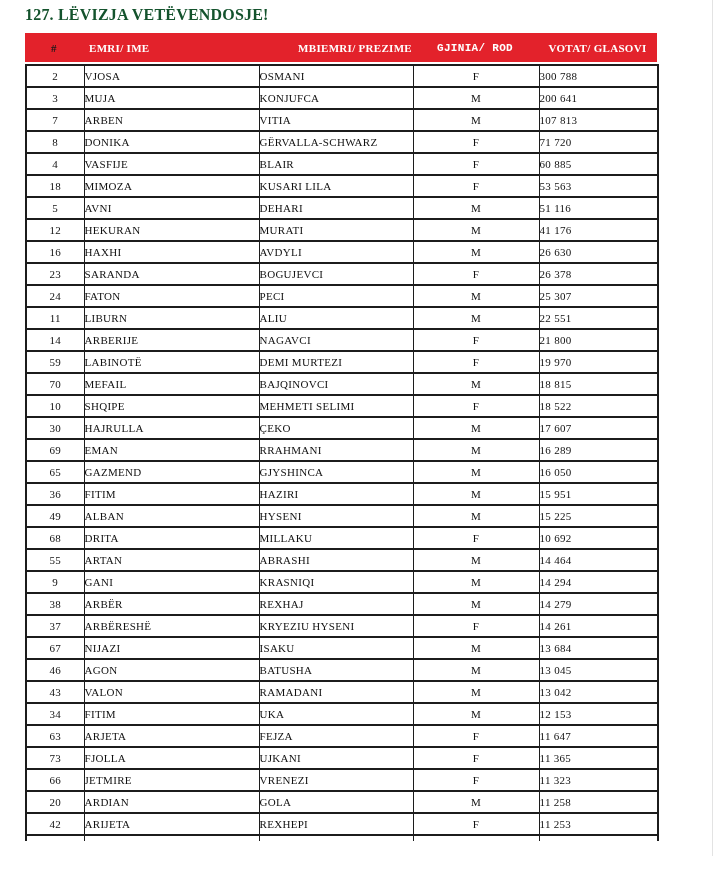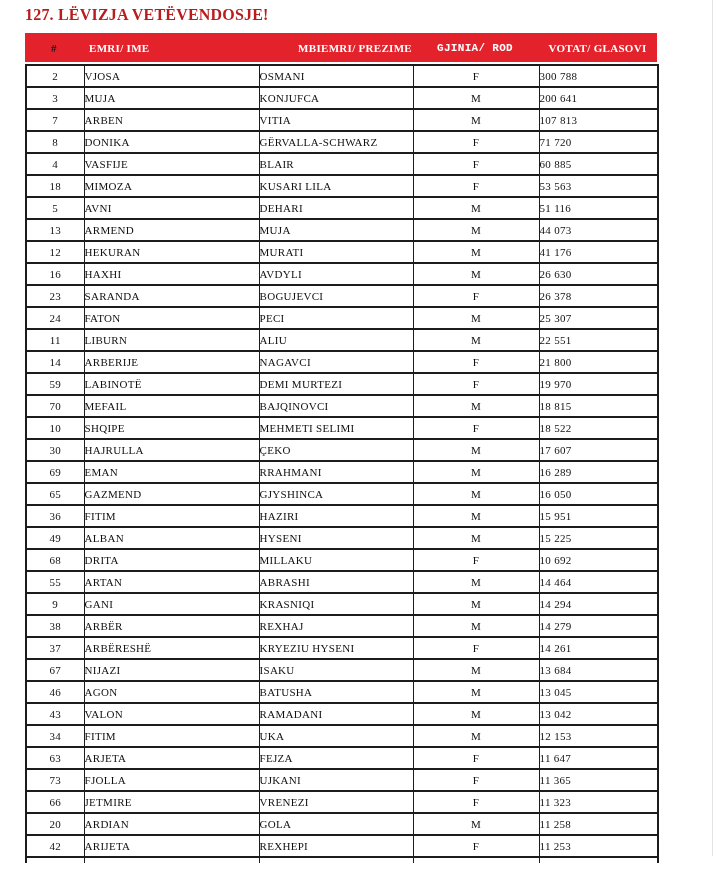--- a/index.html
+++ b/index.html
@@ -9,21 +9,21 @@
     background:#ffffff;
     font-family:"Liberation Serif","DejaVu Serif",serif;
     overflow:hidden;
   }
   .page-edge{
     position:absolute;right:3px;top:0;width:1px;height:856px;
     background:#e3e3e3;
   }
   .doc-title{
     position:absolute;left:25px;top:6px;
-    font-size:16px;font-weight:bold;color:#b91c1c;
+    font-size:16px;font-weight:bold;color:#14532d;
     letter-spacing:0.2px;white-space:nowrap;
   }
   .table-wrap{
     position:absolute;left:25px;top:33px;width:632px;
   }
   .red-header{
     display:flex;align-items:center;
     height:29px;width:632px;
     background:var(--header-bg,#e3222b);
     color:var(--header-text,#ffffff);
@@ -127,27 +127,20 @@
             <td class="c4">53 563</td>
           </tr>
           <tr>
             <td class="c0">5</td>
             <td class="c1">AVNI</td>
             <td class="c2">DEHARI</td>
             <td class="c3">M</td>
             <td class="c4">51 116</td>
           </tr>
           <tr>
-            <td class="c0">13</td>
-            <td class="c1">ARMEND</td>
-            <td class="c2">MUJA</td>
-            <td class="c3">M</td>
-            <td class="c4">44 073</td>
-          </tr>
-          <tr>
             <td class="c0">12</td>
             <td class="c1">HEKURAN</td>
             <td class="c2">MURATI</td>
             <td class="c3">M</td>
             <td class="c4">41 176</td>
           </tr>
           <tr>
             <td class="c0">16</td>
             <td class="c1">HAXHI</td>
             <td class="c2">AVDYLI</td>

